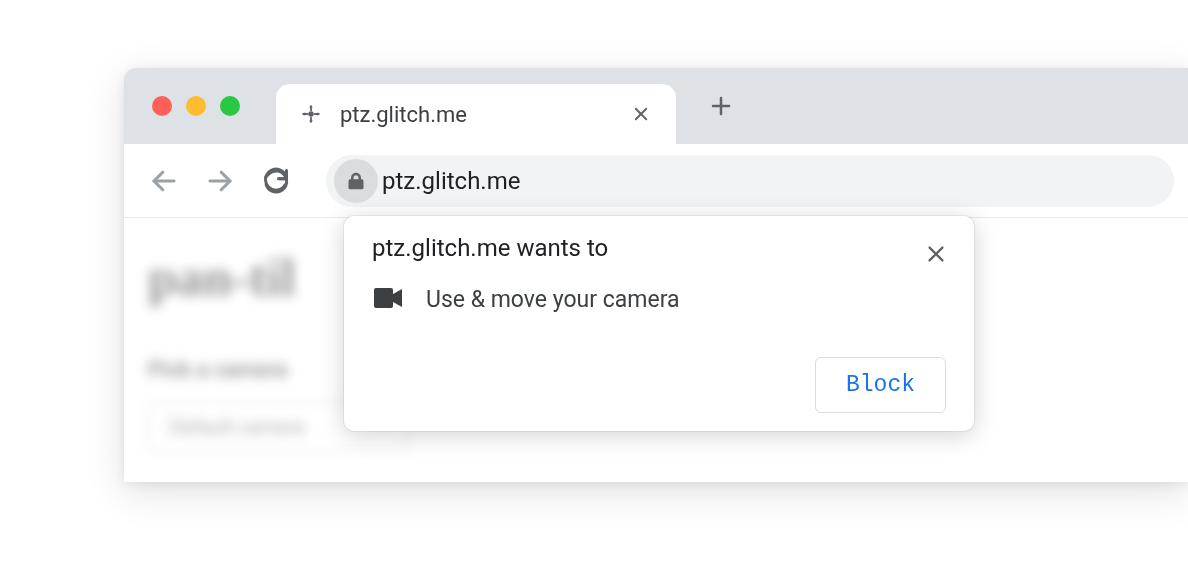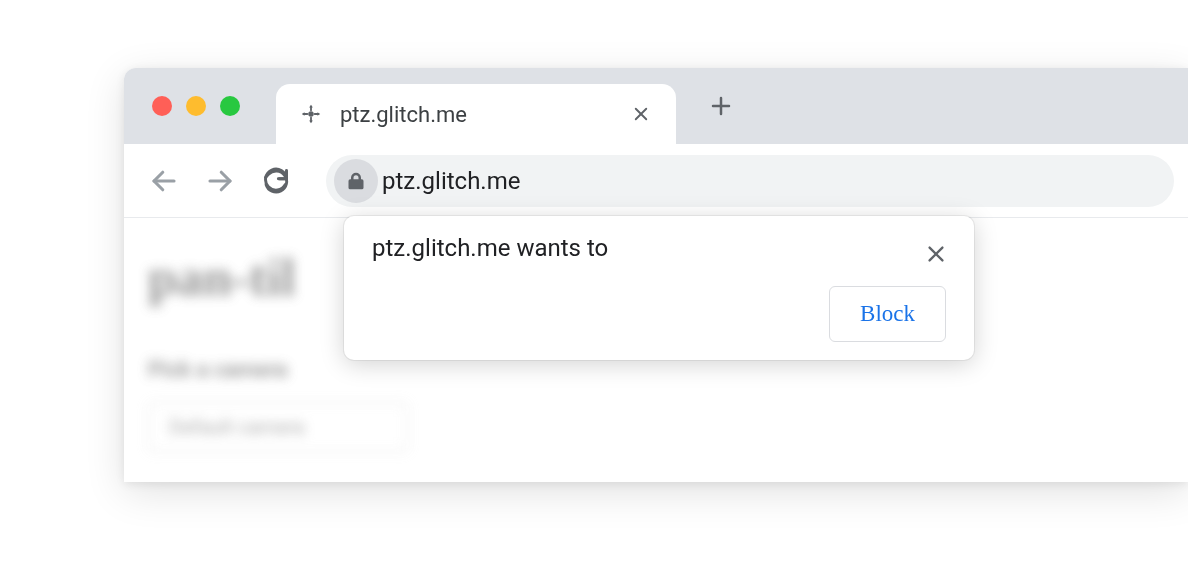--- a/index.html
+++ b/index.html
@@ -201,21 +201,21 @@
       justify-content: flex-end;
     }
     .prompt-btn {
       border: 1px solid #dadce0;
       background: #ffffff;
       color: #1a73e8;
       font-size: 23px;
       padding: 14px 30px;
       border-radius: 6px;
       cursor: pointer;
-      font-family: Liberation Serif, serif;
+      font-family: Liberation Mono, monospace;
     }
   </style>
 </head>
 <body>
 
 <div class="browser-window">
   <div class="tab-strip">
     <div class="window-controls">
       <div class="wc-dot wc-red"></div>
       <div class="wc-dot wc-yellow"></div>
@@ -292,16 +292,25 @@
 </div>
 
 <div class="permission-prompt">
   <div class="prompt-close">
     <svg width="22" height="22" viewBox="0 0 24 24" fill="none" stroke="#5f6368" stroke-width="2.5" stroke-linecap="round">
       <path d="M5 5 L19 19"></path>
       <path d="M19 5 L5 19"></path>
     </svg>
   </div>
   <div class="prompt-title">ptz.glitch.me wants to</div>
+  <div class="prompt-permission">
+    <span>
+      <svg width="28" height="22" viewBox="0 0 28 20" fill="#3c4043">
+        <rect x="0" y="0" width="19" height="20" rx="2"></rect>
+        <path d="M19 6 L28 1 L28 19 L19 14 Z"></path>
+      </svg>
+    </span>
+    <span class="prompt-text">Use &amp; move your camera</span>
+  </div>
   <div class="prompt-buttons">
     <button class="prompt-btn">Block</button>
   </div>
 </div>
 
 </body></html>

